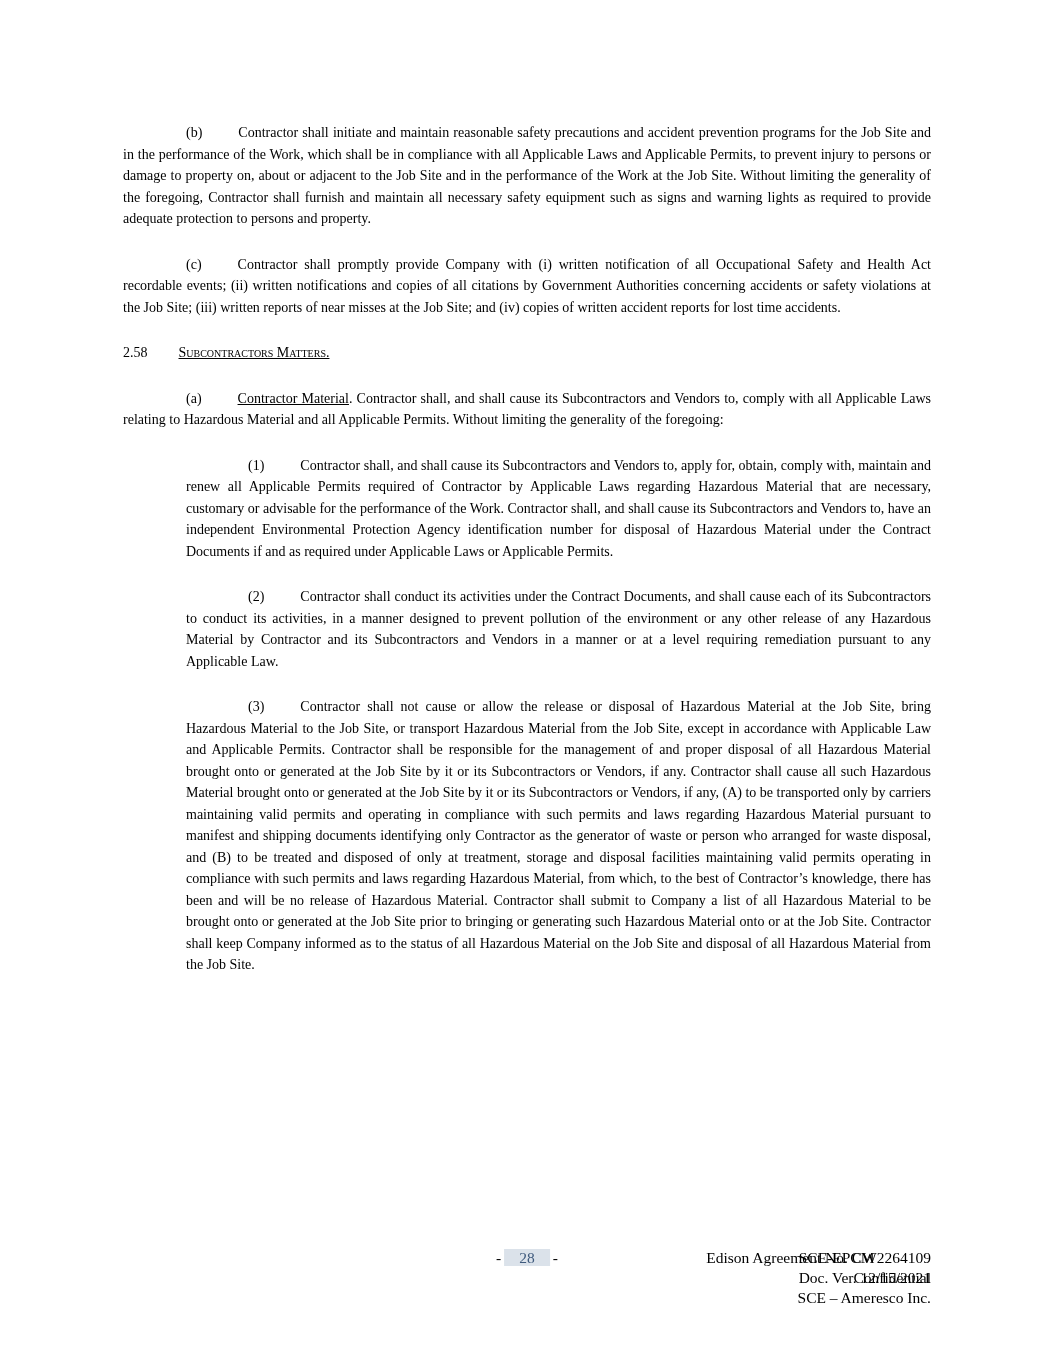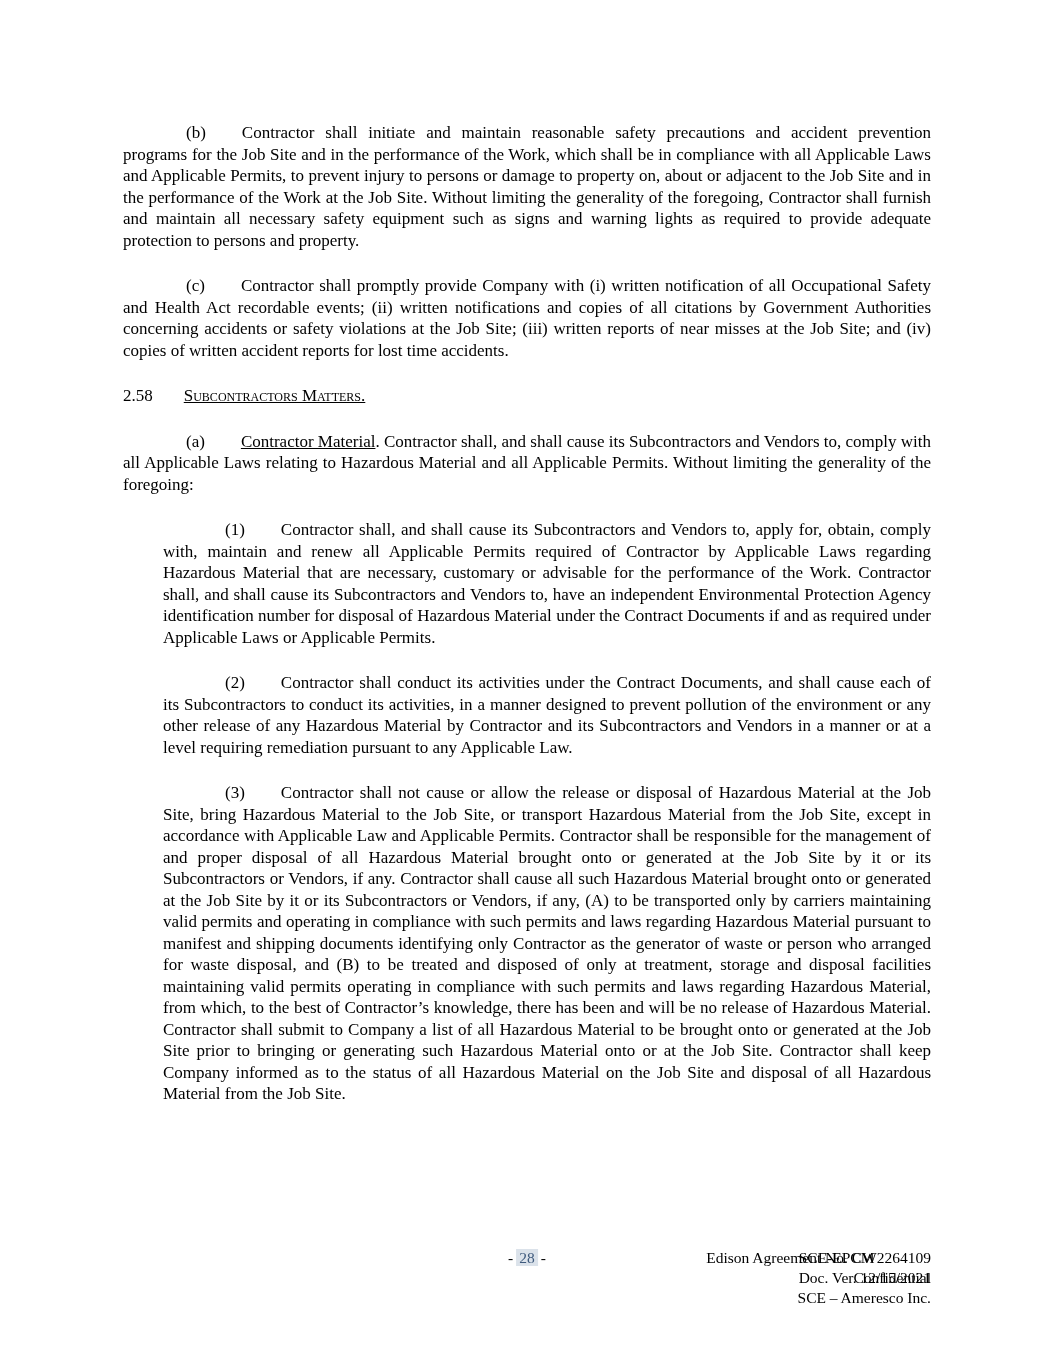--- a/index.html
+++ b/index.html
@@ -14,32 +14,32 @@
     background: #ffffff;
     overflow: hidden;
     font-family: "Liberation Serif", "DejaVu Serif", serif;
     color: #000000;
   }
   .content {
     position: absolute;
     top: 122px;
     left: 123px;
     width: 808px;
-    font-size: 17px;
+    font-size: 14px;
     line-height: 21.5px;
     text-align: justify;
   }
   p.para {
     margin: 0 0 24px 0;
   }
   p.indent {
     text-indent: 63px;
   }
   p.sub {
-    margin-left: 40px;
+    margin-left: 63px;
     text-indent: 62px;
   }
   .tab {
     display: inline-block;
     width: 36px;
   }
   .tab-h {
     display: inline-block;
     width: 31px;
   }
@@ -68,21 +68,21 @@
   .footer-center {
     position: absolute;
     top: 0;
     left: 50%;
     transform: translateX(-50%);
     white-space: nowrap;
   }
   .pagenum-field {
     background: #dbe2ea;
     color: #3f5a7d;
-    padding: 0 3px;
+    padding: 0 15px;
     margin: 0 3px;
   }
   .footer-right {
     position: absolute;
     top: 0;
     right: 0;
     text-align: left;
   }
 </style>
 </head>

